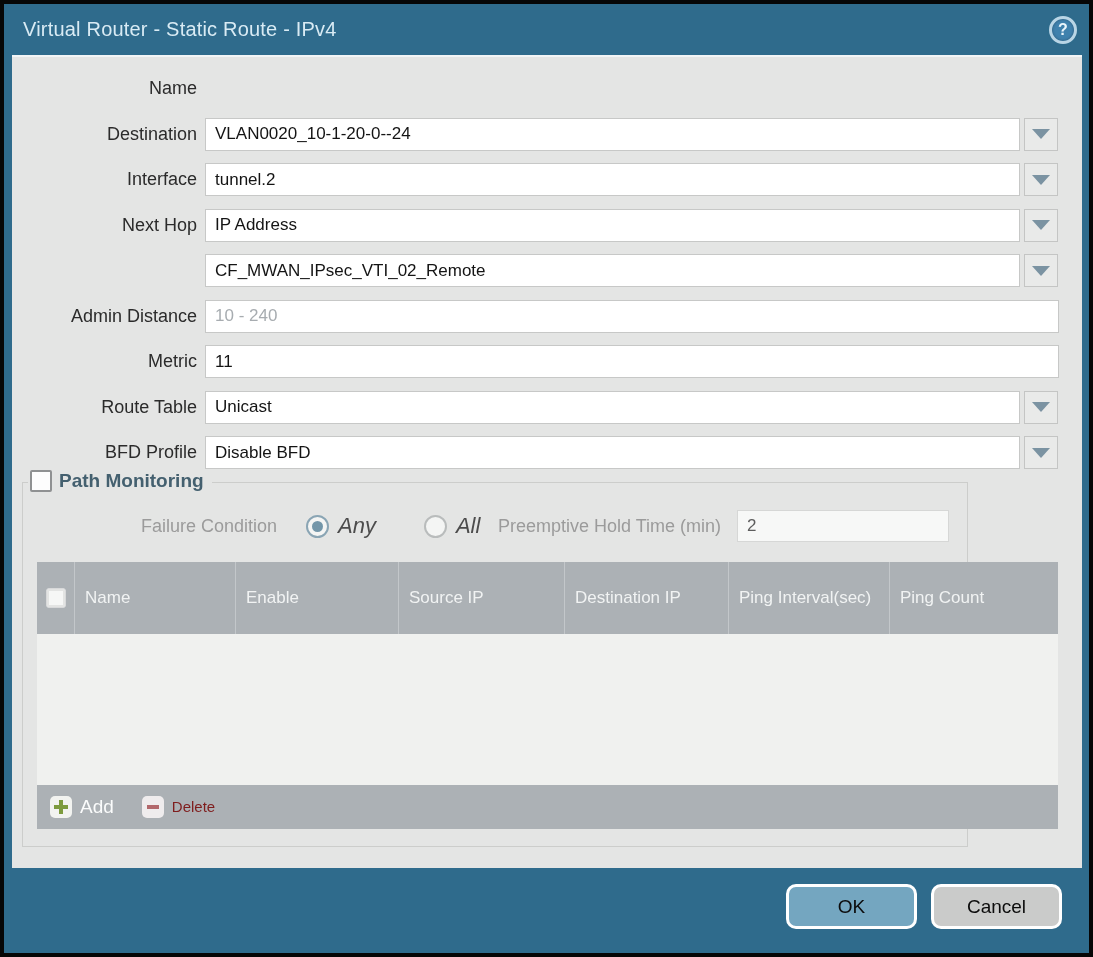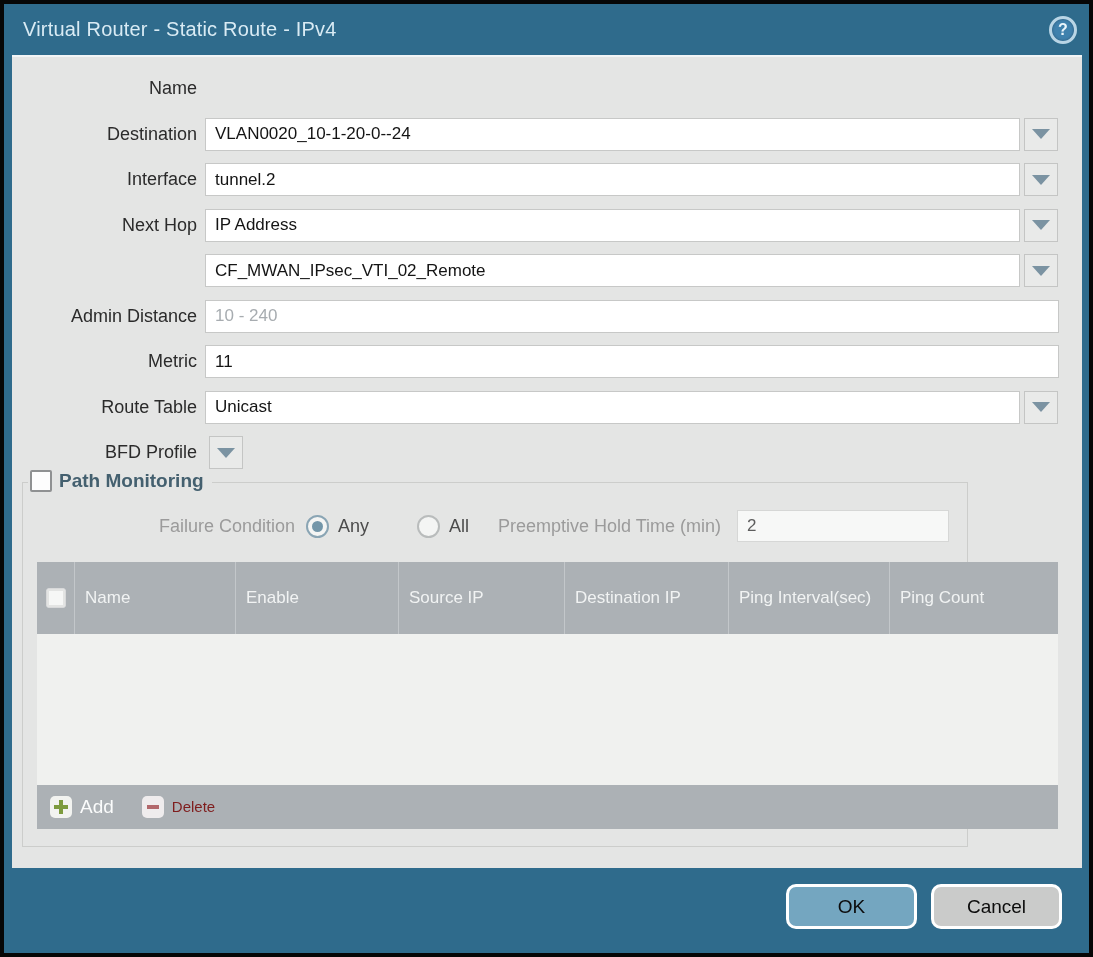--- a/index.html
+++ b/index.html
@@ -67,29 +67,29 @@
     padding:0 8px 0 2px; display:flex; align-items:center; gap:7px;
   }
   .cb {
     width:22px; height:22px; background:#fdfdfd;
     border:2px solid #8f9192; border-radius:2px; cursor:pointer;
   }
   .pm-title { font-size:19px; font-weight:bold; color:#44606f; white-space:nowrap; }
 
   .fc-row { display:flex; align-items:center; height:33px; margin-top:27px; }
   .dis-lbl { font-size:18px; color:#9b9b9b; white-space:nowrap; }
-  .fc-lbl { width:283px; text-align:right; padding-right:11px; }
+  .fc-lbl { width:283px; text-align:right; padding-right:29px; }
   .radio {
     width:23px; height:23px; border-radius:50%;
     border:2px solid #b9bcbc; background:#f4f5f4; margin-right:9px;
     display:flex; align-items:center; justify-content:center; cursor:pointer;
   }
   .radio.sel { border-color:#8aa5b4; }
   .radio.sel .dot { width:11px; height:11px; border-radius:50%; background:#7396a9; }
-  .radio-lbl { font-size:18px; color:#4c4c4c; }
+  .radio-lbl { font-size:22px; color:#4c4c4c;font-style:italic; }
   .gap-all { margin-left:48px; }
   .pht-lbl { flex:1; text-align:right; padding-right:16px; }
   .pht-input {
     width:212px; height:32px; margin-right:18px;
     border:1px solid #d6d7d6; background:#f7f8f7;
     font-family:"Liberation Sans", sans-serif; font-size:17px; color:#5d5d5d; padding:0 9px;
   }
 
   
   .tbl { margin:19px 0 0 14px; width:1021px; }
@@ -192,20 +192,21 @@
     <div class="row">
       <span class="lbl">Route Table</span>
       <input class="txt w-dd" type="text" value="Unicast" style="">
       <span class="dd-btn">
           <span class="tri"></span>
         </span>
     </div>
 
     <div class="row">
       <span class="lbl">BFD Profile</span>
+      <input class="txt w-dd" type="text" value="Disable BFD" style="">
       <span class="dd-btn">
           <span class="tri"></span>
         </span>
     </div>
 
     <div class="pm">
       <div class="pm-legend">
         <span class="cb"></span>
         <span class="pm-title">Path Monitoring</span>
       </div>

